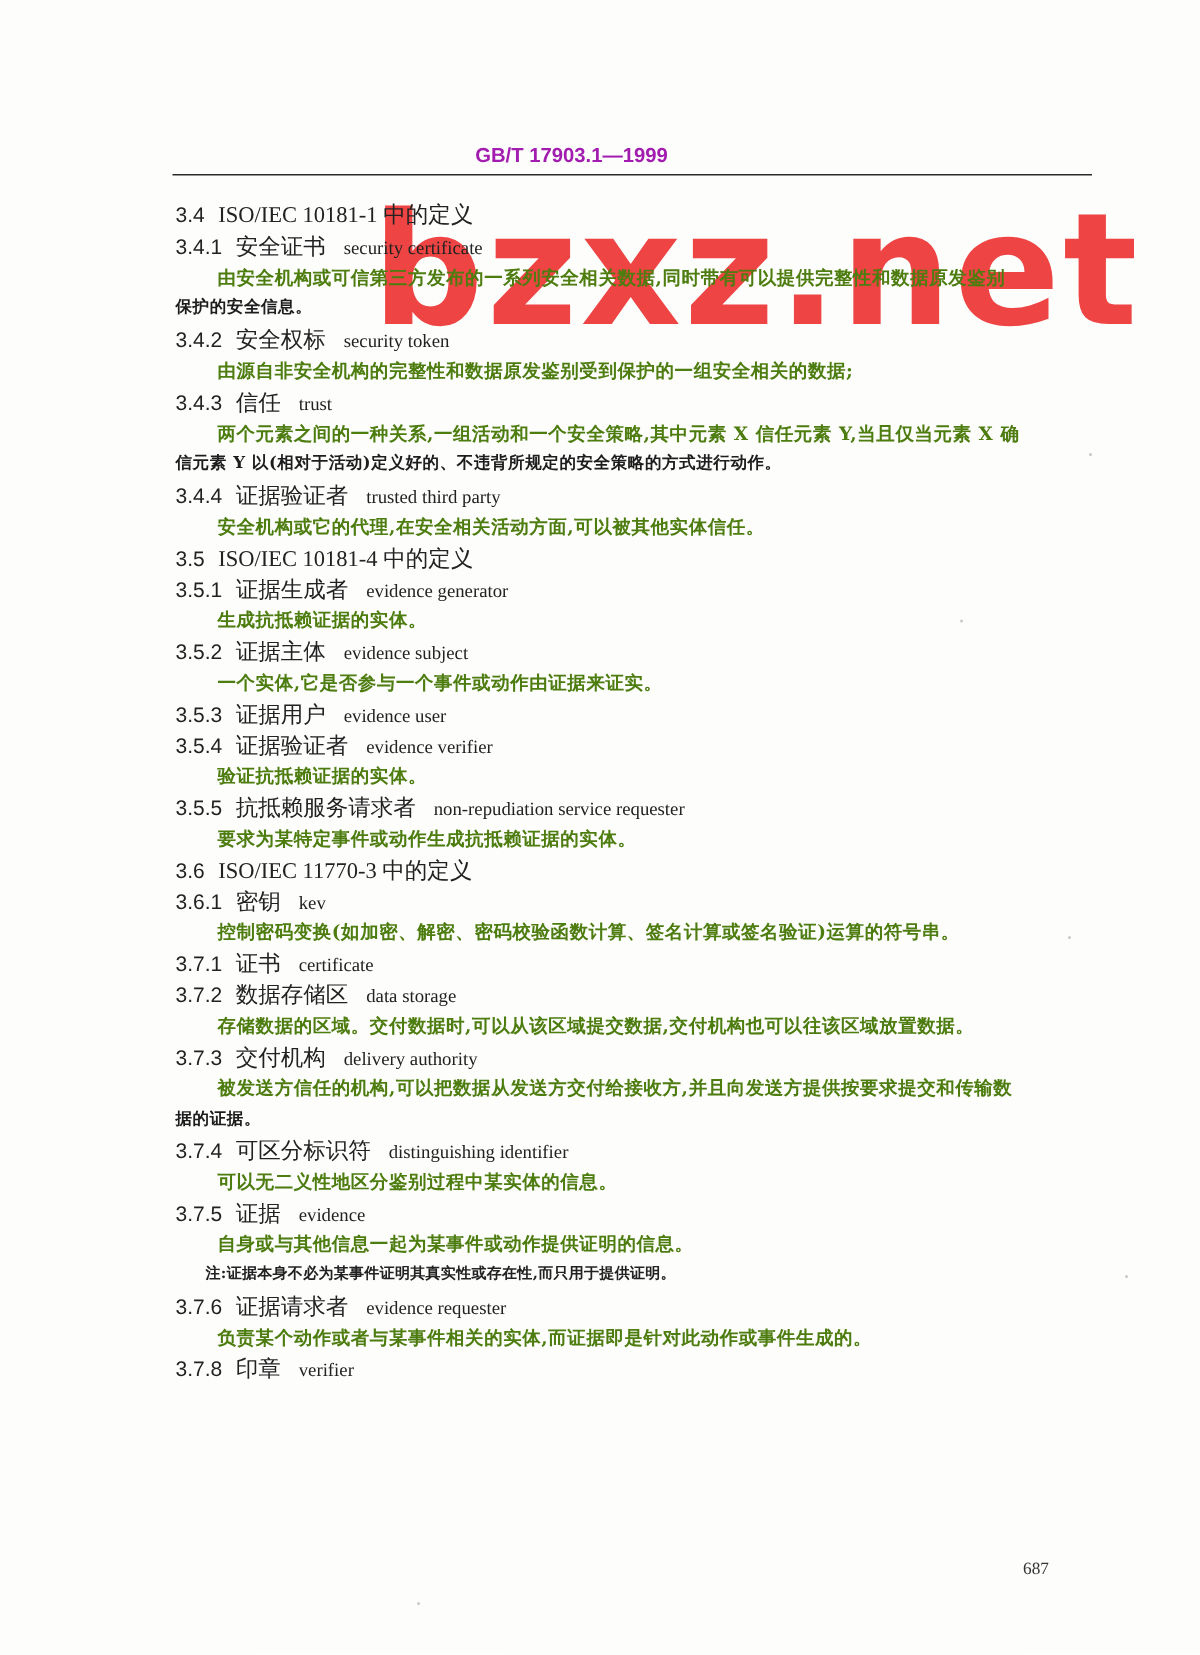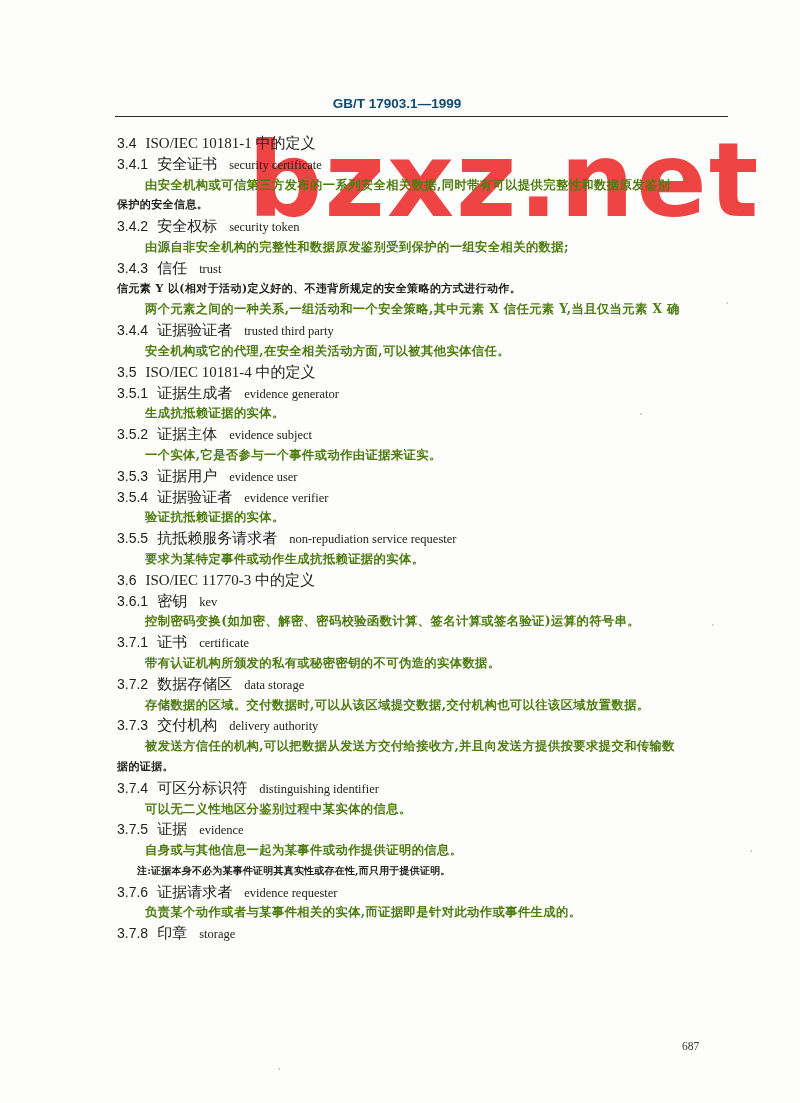--- a/index.html
+++ b/index.html
@@ -37,23 +37,22 @@
   }
   .header-title {
     position: absolute;
     top: 96px;
     left: 0;
     width: 762px;
     text-align: center;
     font-family: "Liberation Sans", "DejaVu Sans", sans-serif;
     font-size: 13.5px;
     font-weight: bold;
-    color: #0c4a6e;
+    color: #a21caf;
     z-index: 1;
-    padding-left: 16px;
   }
   .header-rule {
     position: absolute;
     left: 115px;
     top: 116px;
     width: 613px;
     height: 0;
     border-top: 1.6px solid #2a2a2a;
     z-index: 1;
   }
@@ -137,52 +136,51 @@
   <div class="header-rule"></div>
 
   <div class="content" id="content">
       <div class="line heading"><span class="num">3.4</span><span class="zh">ISO/IEC 10181-1 中的定义</span><span class="en"></span></div>
       <div class="line heading"><span class="num">3.4.1</span><span class="zh">安全证书</span><span class="en">security certificate</span></div>
       <div class="line body-first">由安全机构或可信第三方发布的一系列安全相关数据,同时带有可以提供完整性和数据原发鉴别</div>
       <div class="line body-cont">保护的安全信息。</div>
       <div class="line heading"><span class="num">3.4.2</span><span class="zh">安全权标</span><span class="en">security token</span></div>
       <div class="line body-first">由源自非安全机构的完整性和数据原发鉴别受到保护的一组安全相关的数据;</div>
       <div class="line heading"><span class="num">3.4.3</span><span class="zh">信任</span><span class="en">trust</span></div>
+      <div class="line body-first">两个元素之间的一种关系,一组活动和一个安全策略,其中元素 X 信任元素 Y,当且仅当元素 X 确</div>
       <div class="line body-cont">信元素 Y 以(相对于活动)定义好的、不违背所规定的安全策略的方式进行动作。</div>
-      <div class="line body-first">两个元素之间的一种关系,一组活动和一个安全策略,其中元素 X 信任元素 Y,当且仅当元素 X 确</div>
       <div class="line heading"><span class="num">3.4.4</span><span class="zh">证据验证者</span><span class="en">trusted third party</span></div>
       <div class="line body-first">安全机构或它的代理,在安全相关活动方面,可以被其他实体信任。</div>
       <div class="line heading"><span class="num">3.5</span><span class="zh">ISO/IEC 10181-4 中的定义</span><span class="en"></span></div>
       <div class="line heading"><span class="num">3.5.1</span><span class="zh">证据生成者</span><span class="en">evidence generator</span></div>
       <div class="line body-first">生成抗抵赖证据的实体。</div>
       <div class="line heading"><span class="num">3.5.2</span><span class="zh">证据主体</span><span class="en">evidence subject</span></div>
       <div class="line body-first">一个实体,它是否参与一个事件或动作由证据来证实。</div>
       <div class="line heading"><span class="num">3.5.3</span><span class="zh">证据用户</span><span class="en">evidence user</span></div>
       <div class="line heading"><span class="num">3.5.4</span><span class="zh">证据验证者</span><span class="en">evidence verifier</span></div>
       <div class="line body-first">验证抗抵赖证据的实体。</div>
       <div class="line heading"><span class="num">3.5.5</span><span class="zh">抗抵赖服务请求者</span><span class="en">non-repudiation service requester</span></div>
       <div class="line body-first">要求为某特定事件或动作生成抗抵赖证据的实体。</div>
       <div class="line heading"><span class="num">3.6</span><span class="zh">ISO/IEC 11770-3 中的定义</span><span class="en"></span></div>
       <div class="line heading"><span class="num">3.6.1</span><span class="zh">密钥</span><span class="en">kev</span></div>
       <div class="line body-first">控制密码变换(如加密、解密、密码校验函数计算、签名计算或签名验证)运算的符号串。</div>
       <div class="line heading"><span class="num">3.7.1</span><span class="zh">证书</span><span class="en">certificate</span></div>
-      <div class="line body-first">带有认证机构所颁发的私有或秘密密钥的不可伪造的实体数据。</div>
       <div class="line heading"><span class="num">3.7.2</span><span class="zh">数据存储区</span><span class="en">data storage</span></div>
       <div class="line body-first">存储数据的区域。交付数据时,可以从该区域提交数据,交付机构也可以往该区域放置数据。</div>
       <div class="line heading"><span class="num">3.7.3</span><span class="zh">交付机构</span><span class="en">delivery authority</span></div>
       <div class="line body-first">被发送方信任的机构,可以把数据从发送方交付给接收方,并且向发送方提供按要求提交和传输数</div>
       <div class="line body-cont">据的证据。</div>
       <div class="line heading"><span class="num">3.7.4</span><span class="zh">可区分标识符</span><span class="en">distinguishing identifier</span></div>
       <div class="line body-first">可以无二义性地区分鉴别过程中某实体的信息。</div>
       <div class="line heading"><span class="num">3.7.5</span><span class="zh">证据</span><span class="en">evidence</span></div>
       <div class="line body-first">自身或与其他信息一起为某事件或动作提供证明的信息。</div>
       <div class="line note">注:证据本身不必为某事件证明其真实性或存在性,而只用于提供证明。</div>
       <div class="line heading"><span class="num">3.7.6</span><span class="zh">证据请求者</span><span class="en">evidence requester</span></div>
       <div class="line body-first">负责某个动作或者与某事件相关的实体,而证据即是针对此动作或事件生成的。</div>
-      <div class="line heading"><span class="num">3.7.8</span><span class="zh">印章</span><span class="en">storage</span></div>
+      <div class="line heading"><span class="num">3.7.8</span><span class="zh">印章</span><span class="en">verifier</span></div>
     </div>
 
   <div class="page-number">687</div>
 
   <div class="speck" style="left:726px; top:302px;"></div>
   <div class="speck" style="left:640px; top:413px;"></div>
   <div class="speck" style="left:712px; top:624px;"></div>
   <div class="speck" style="left:750px; top:850px;"></div>
   <div class="speck" style="left:278px; top:1068px;"></div>
 </div>

